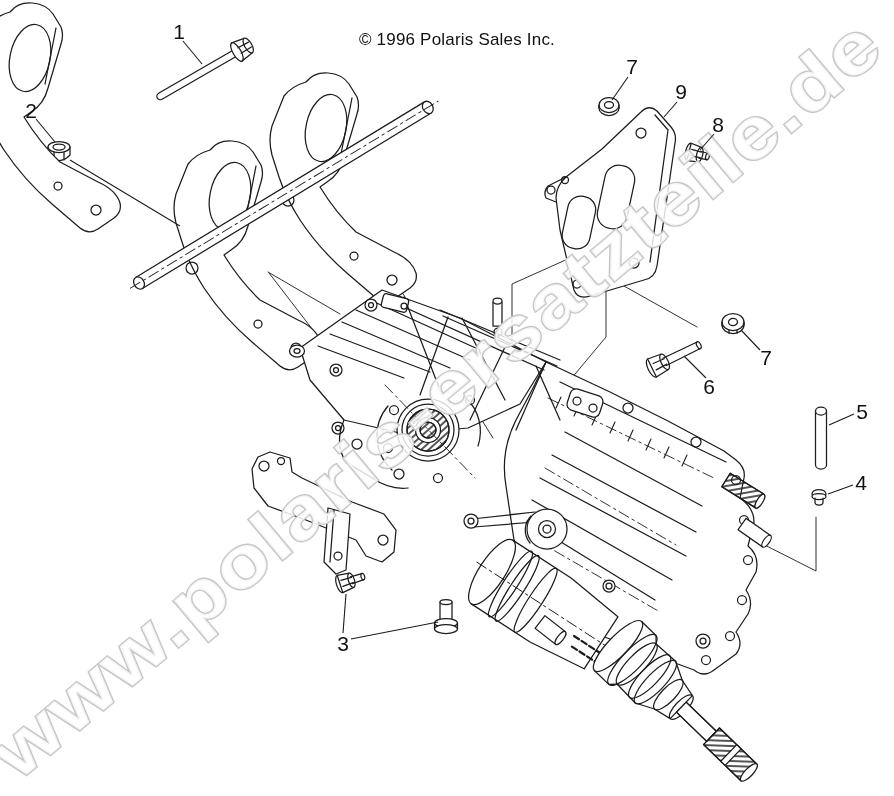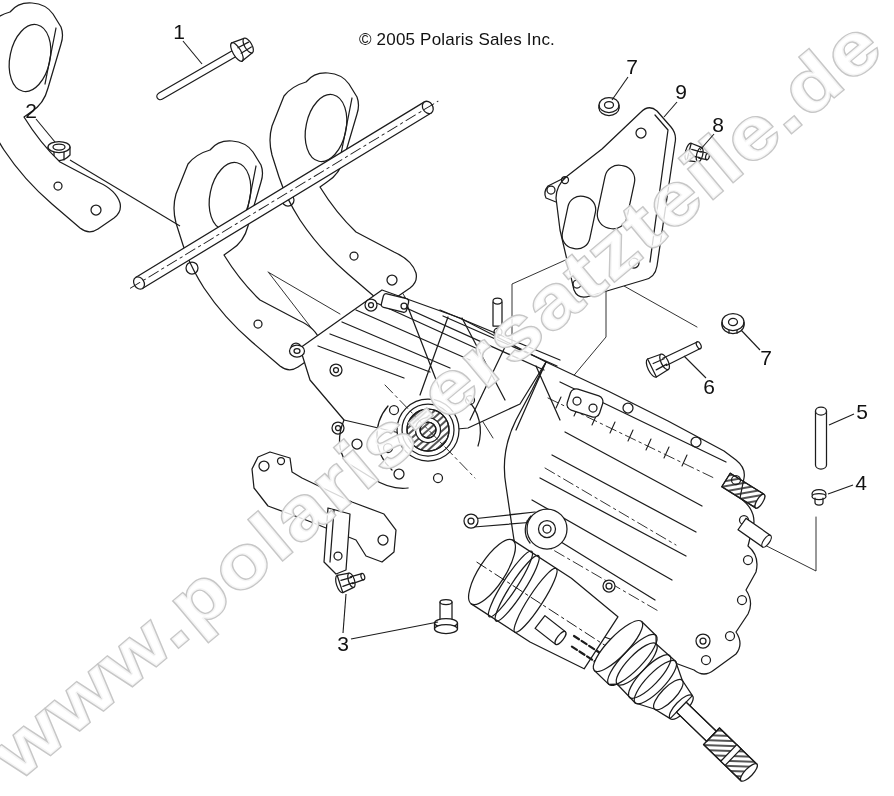--- a/index.html
+++ b/index.html
@@ -328,14 +328,14 @@
         <polyline points="854,414 829,425"></polyline>
         <text x="862" y="411" dominant-baseline="central">5</text>
         <polyline points="853,485 828,494"></polyline>
         <text x="861" y="482" dominant-baseline="central">4</text>
         <polyline points="343,633 346,594"></polyline>
         <polyline points="351,639 438,622"></polyline>
         <text x="343" y="643" dominant-baseline="central">3</text>
       </g>
   </svg>
 
-  <div id="copyright">© 2005 Polaris Sales Inc.</div>
+  <div id="copyright">© 1996 Polaris Sales Inc.</div>
 </div>
 
 </body></html>

